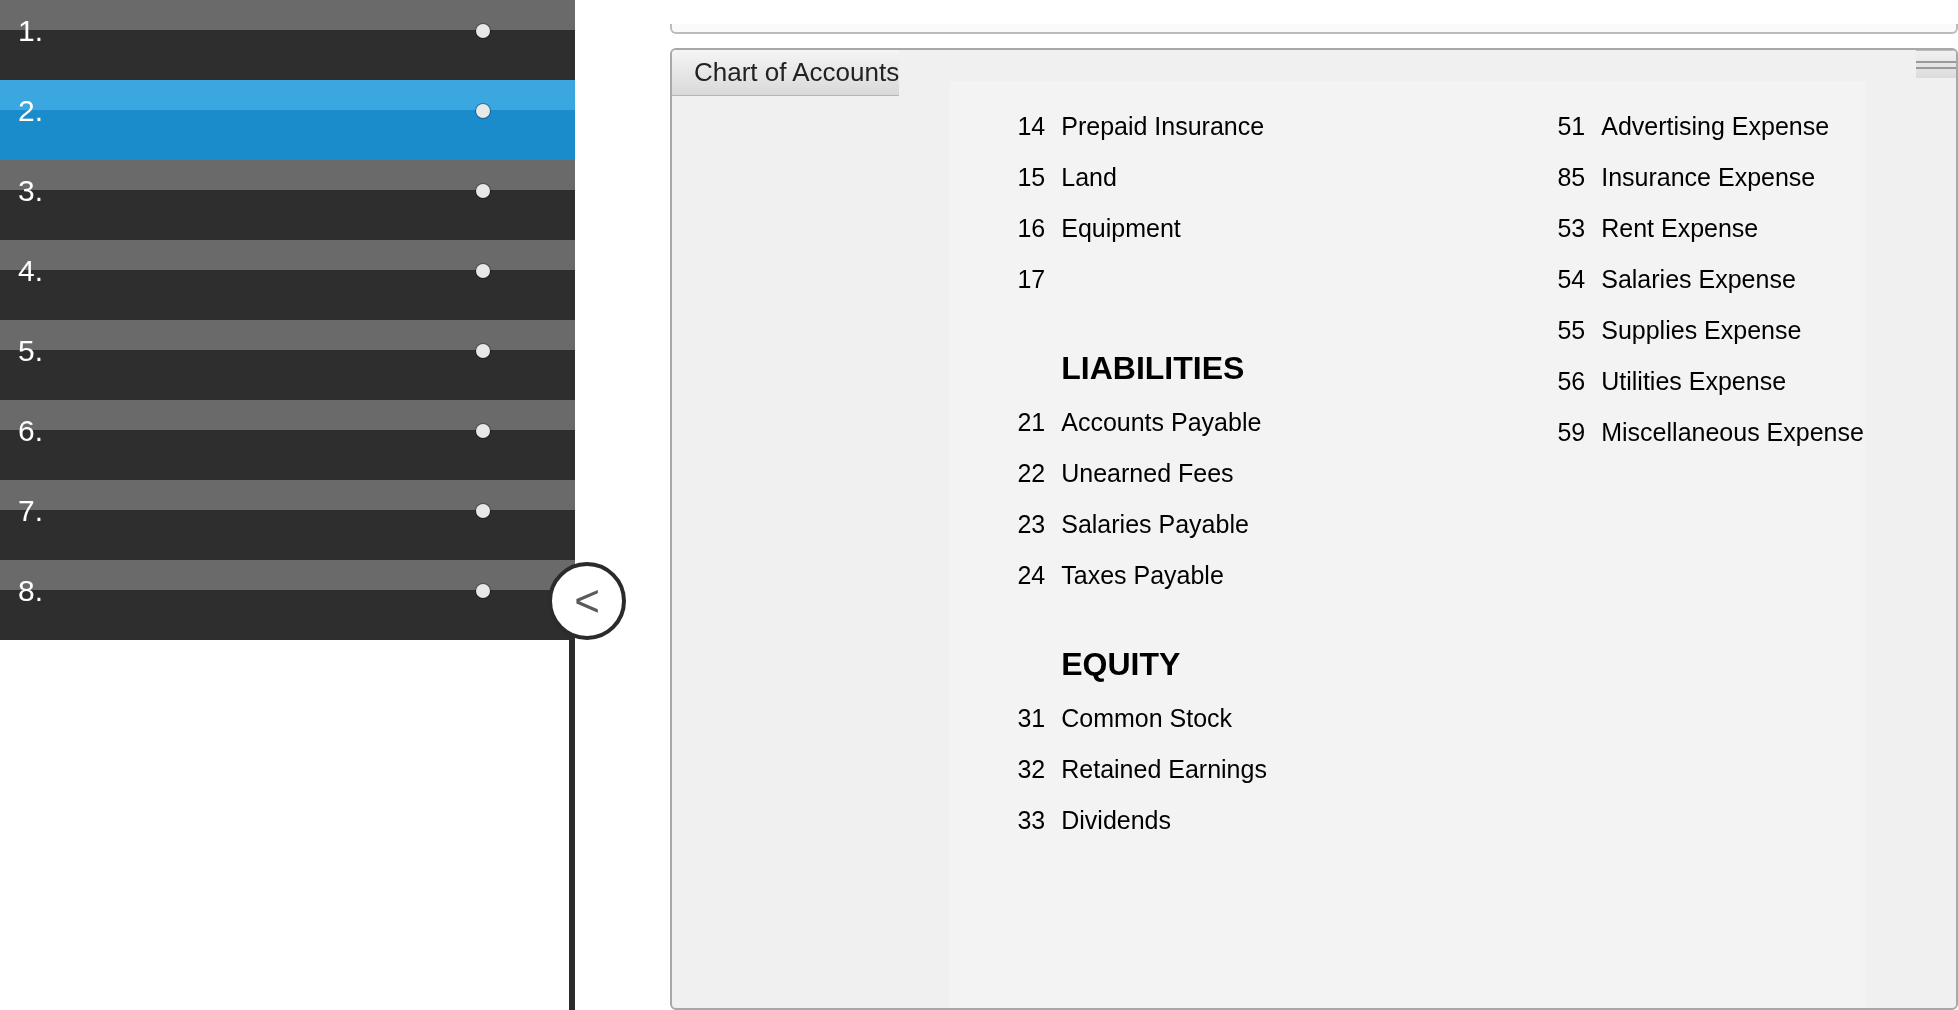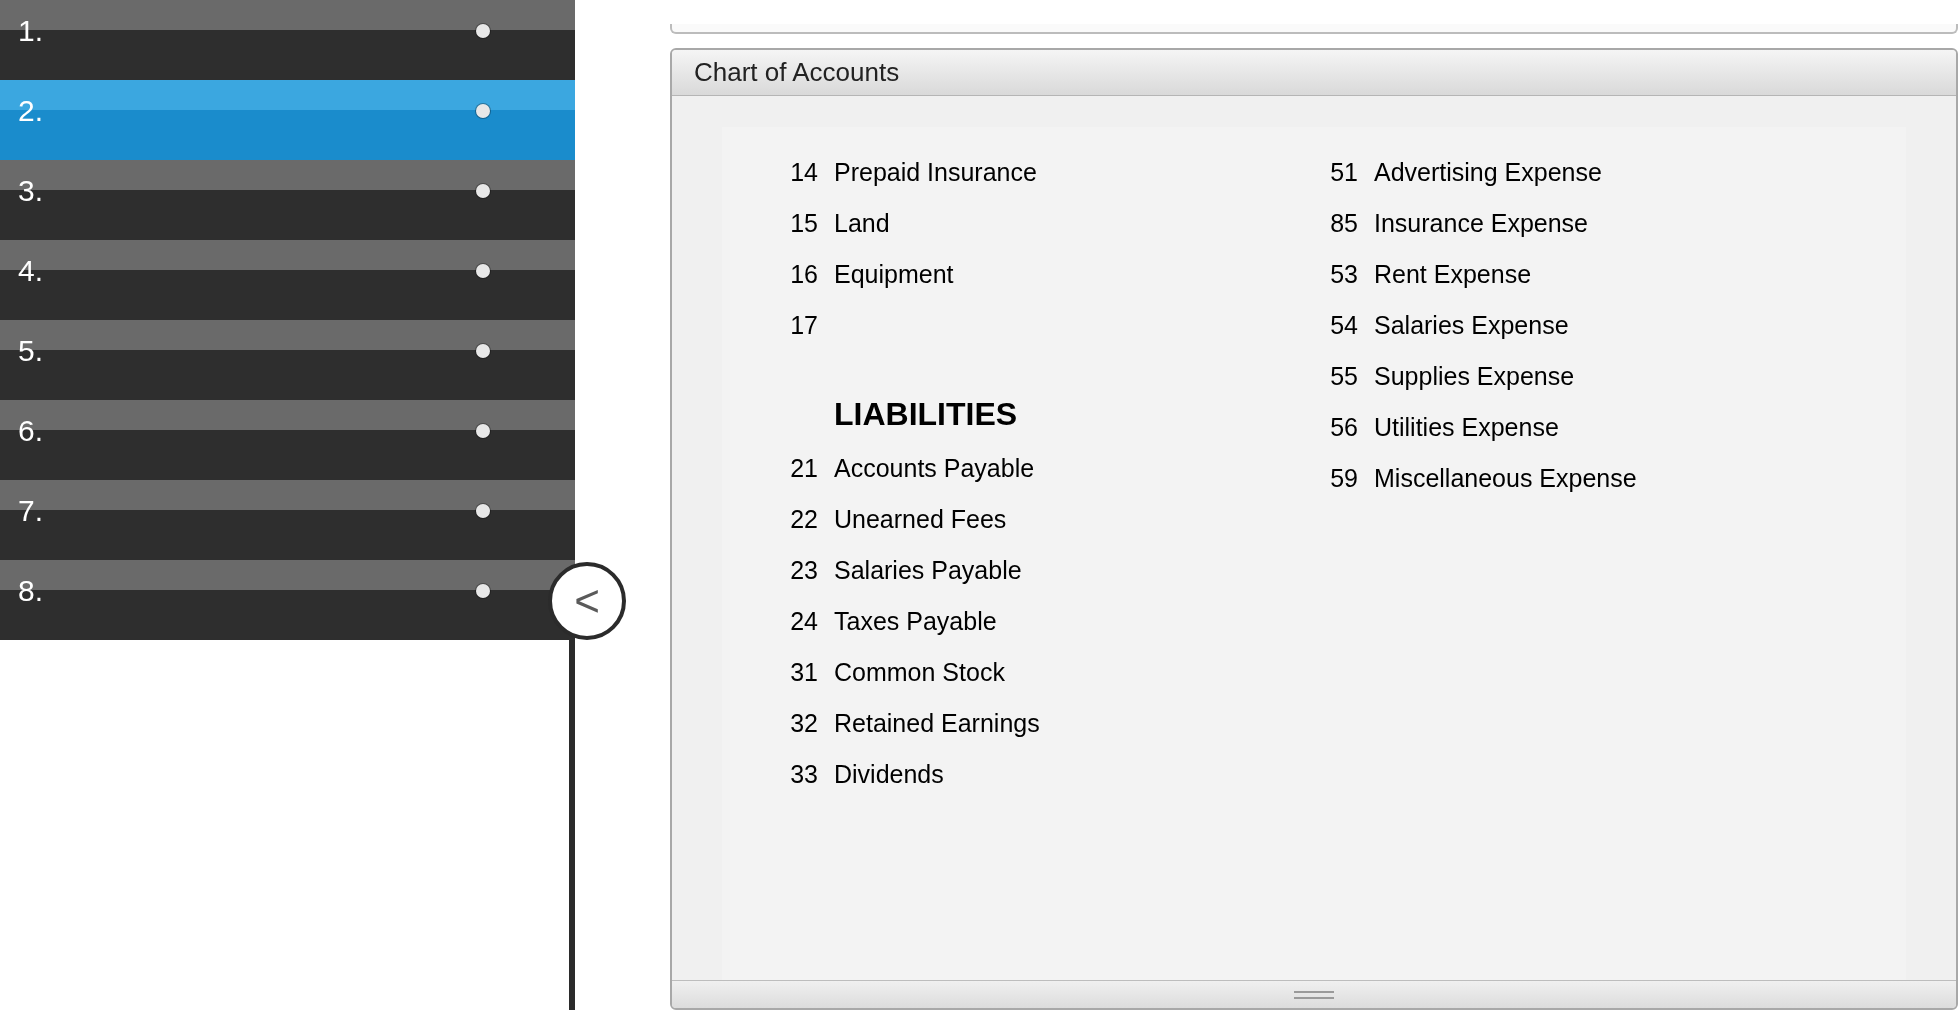--- a/index.html
+++ b/index.html
@@ -87,21 +87,21 @@
     right: 0;
     bottom: 0;
     padding-top: 24px;
   }
   .panel {
     border: 2px solid #a8a8a8;
     border-radius: 6px;
     background: #f0f0f0;
     height: 962px;
     display: flex;
-    flex-direction: column;
+    flex-direction: row;
     overflow: hidden;
   }
   .panel-header {
     height: 46px;
     background: linear-gradient(#f5f5f5, #d9d9d9);
     border-bottom: 1px solid #b5b5b5;
     display: flex;
     align-items: center;
     padding-left: 22px;
     font-size: 26px;
@@ -264,20 +264,21 @@
                 <span class="acct-name">Unearned Fees</span>
               </div>
               <div class="acct-row">
                 <span class="acct-num">23</span>
                 <span class="acct-name">Salaries Payable</span>
               </div>
               <div class="acct-row">
                 <span class="acct-num">24</span>
                 <span class="acct-name">Taxes Payable</span>
               </div>
+              <div class="section-head">EQUITY</div>
               <div class="acct-row">
                 <span class="acct-num">31</span>
                 <span class="acct-name">Common Stock</span>
               </div>
               <div class="acct-row">
                 <span class="acct-num">32</span>
                 <span class="acct-name">Retained Earnings</span>
               </div>
               <div class="acct-row">
                 <span class="acct-num">33</span>

